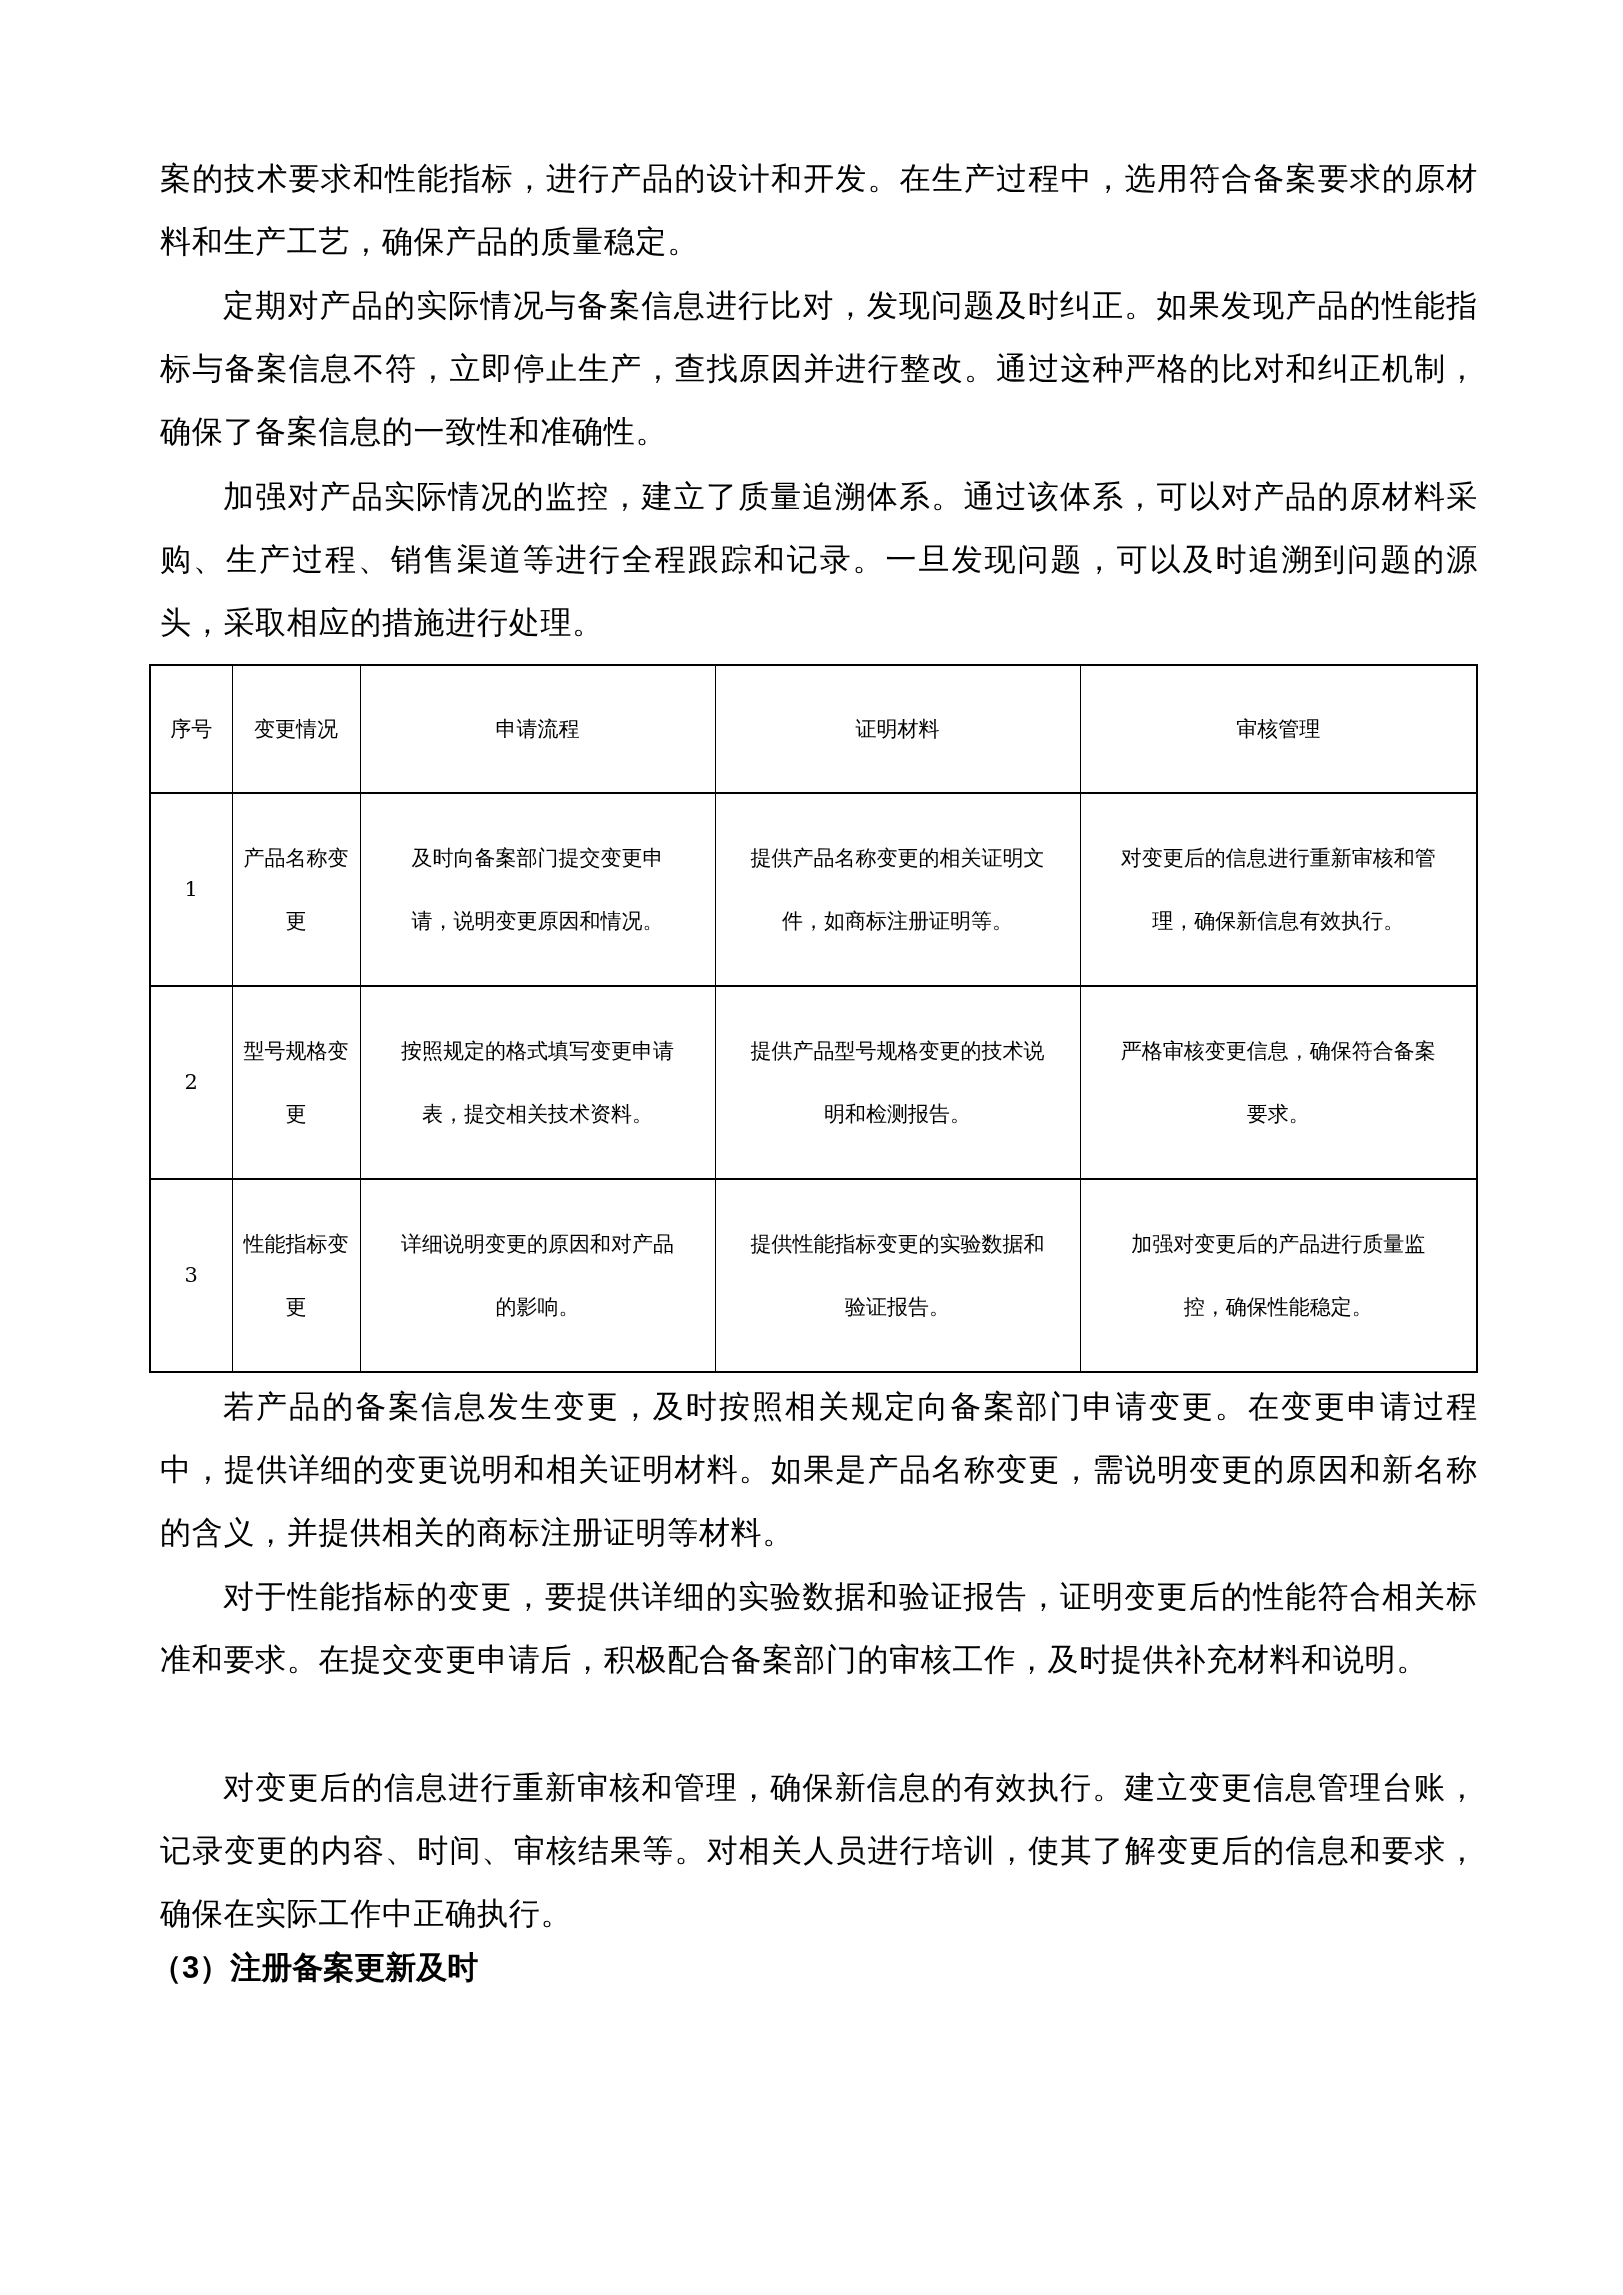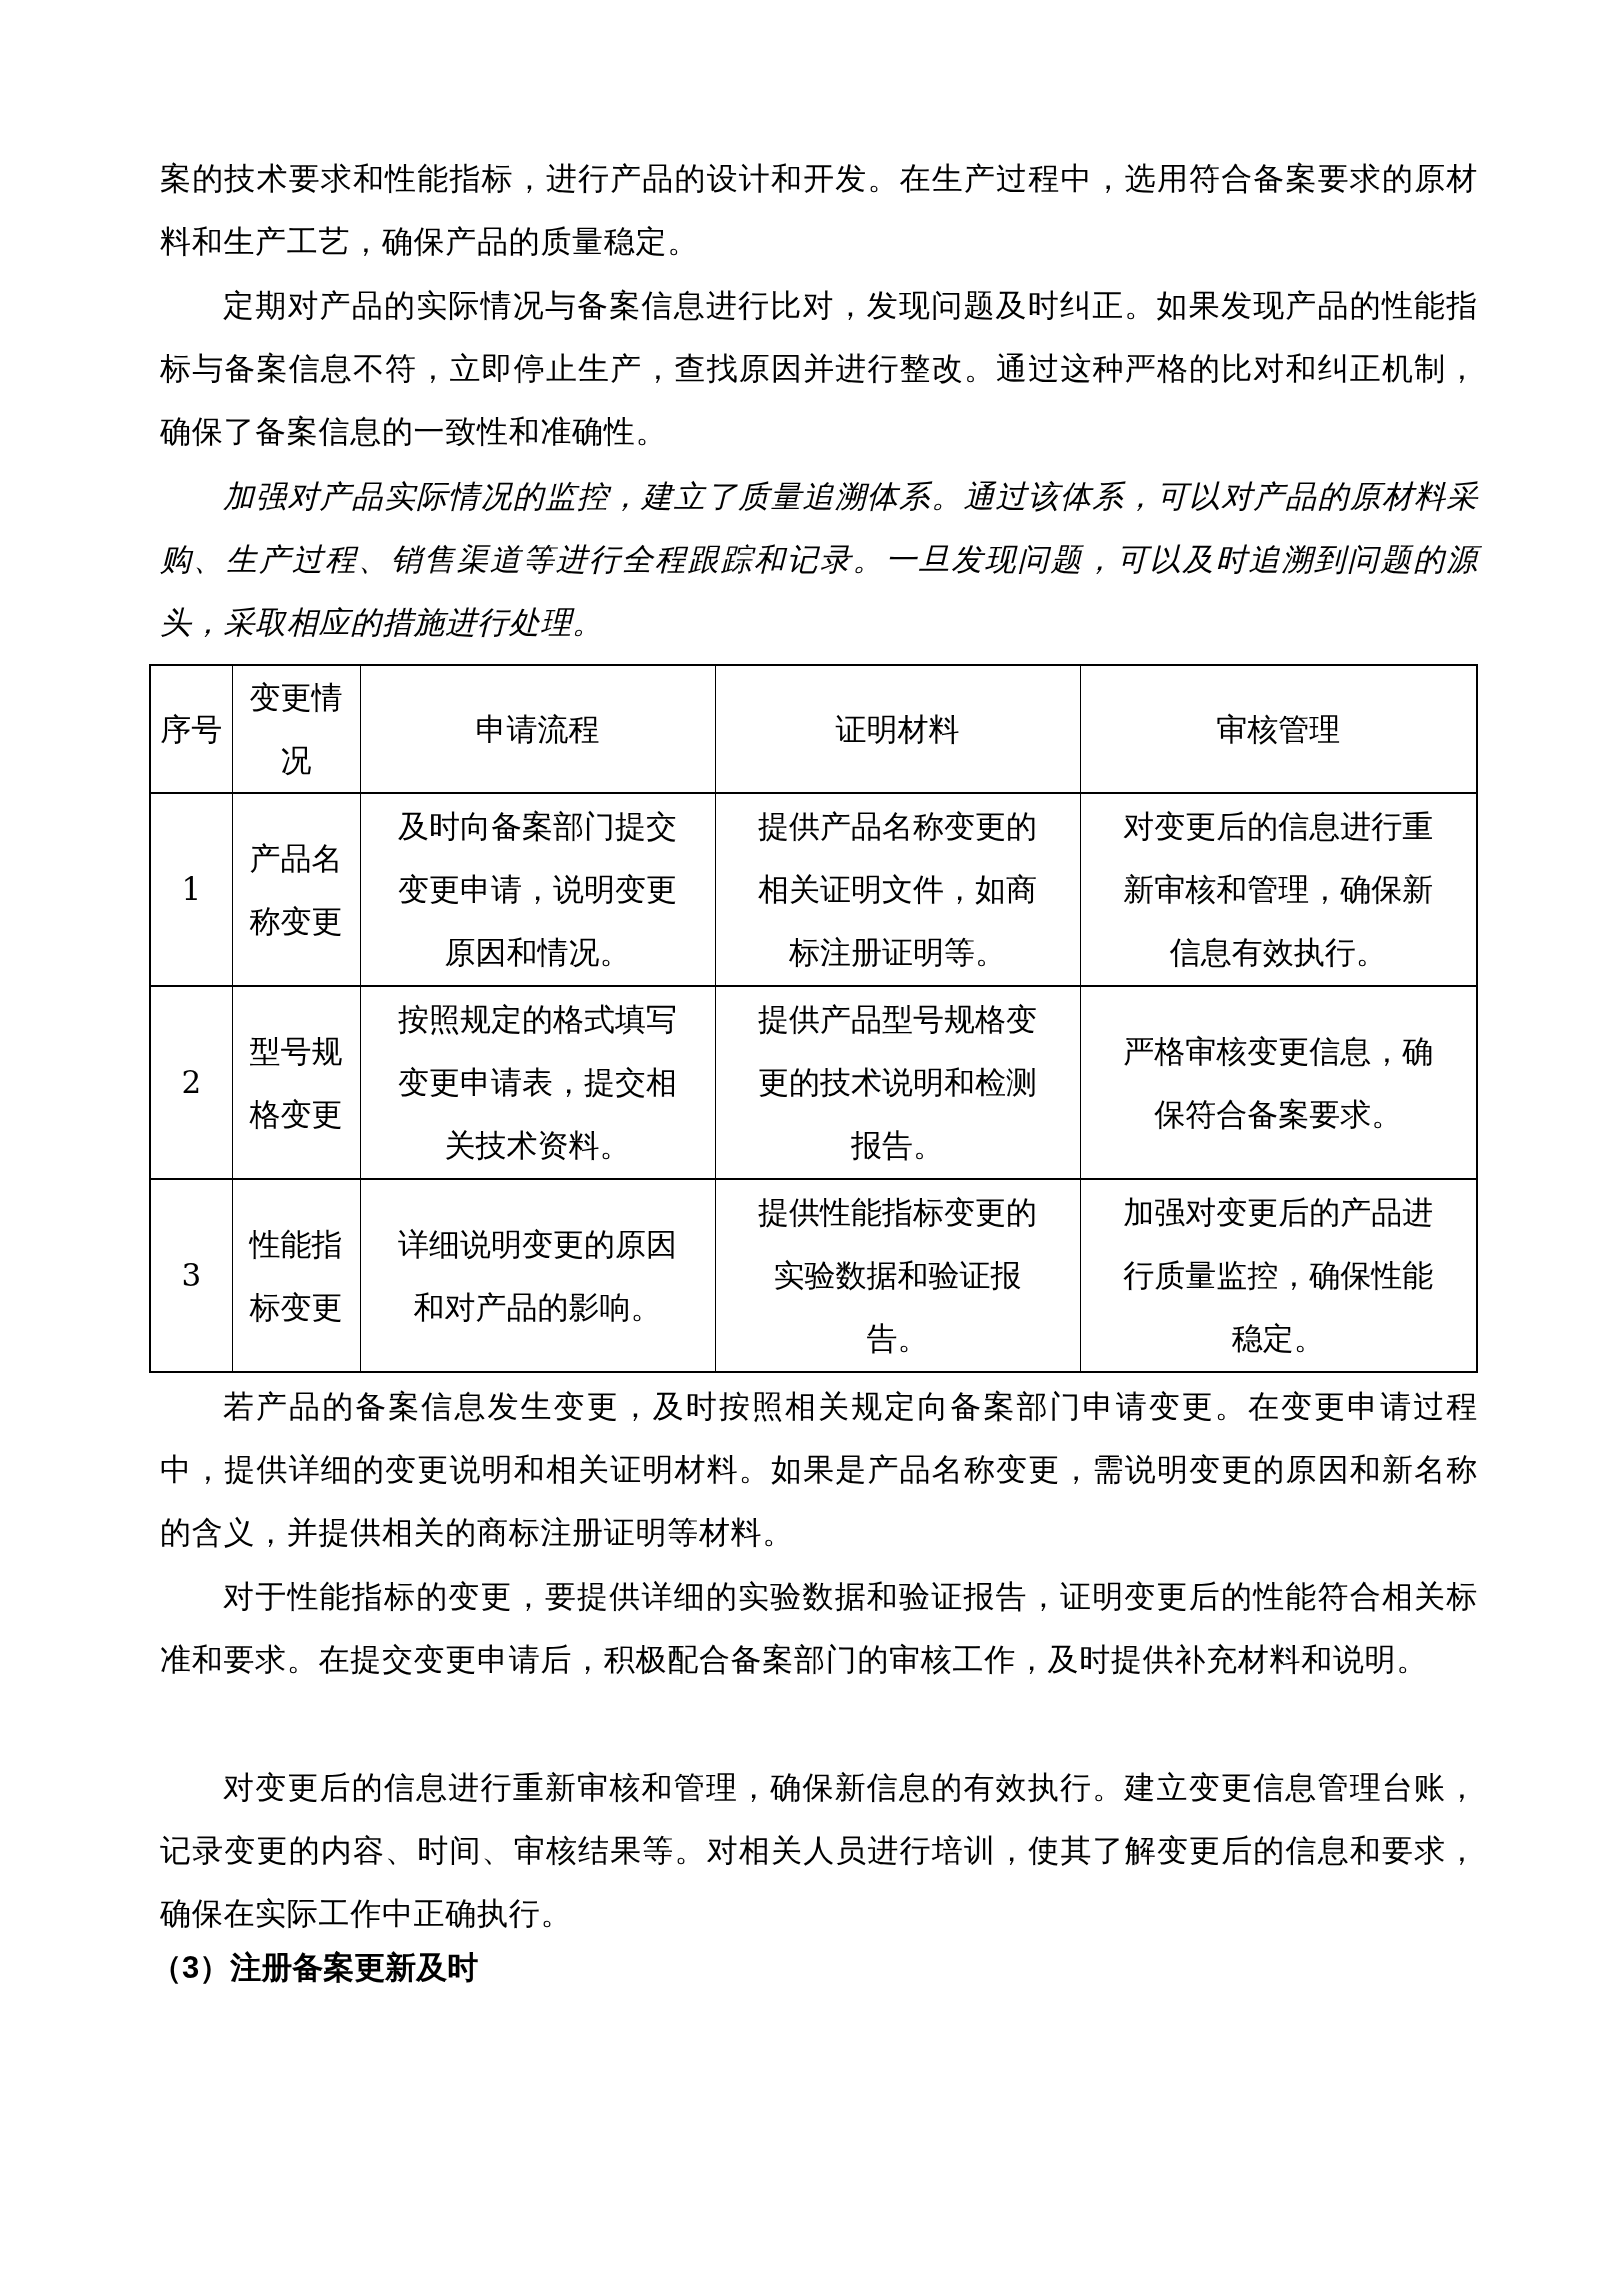--- a/index.html
+++ b/index.html
@@ -3,41 +3,41 @@
 <meta charset="utf-8">
 <style>
   html, body { margin: 0; padding: 0; background: #ffffff; }
   body { width: 1623px; height: 2295px; position: relative; overflow: hidden;
          font-family: "DejaVu Serif", "Liberation Serif", serif; color: #000; }
   .page { position: absolute; left: 154px; top: 0; width: 1318px; }
   .para { position: absolute; left: 0; width: 1318px; font-size: 31px;
           line-height: 63px; text-align: justify; letter-spacing: 0.7px; margin: 6px; }
   .indent { text-indent: 63px; }
   table.grid { position: absolute; left: 149px; top: 664px; width: 1326px;
-               border-collapse: collapse; table-layout: fixed; font-size: 31px; }
+               border-collapse: collapse; table-layout: fixed; font-size: 21px; }
   table.grid td { border: 0.7px solid #000; text-align: center; vertical-align: middle;
                   line-height: 63px; padding: 0 32px; }
   table.grid tr.hdr td { height: 126px; }
   table.grid tr.row td { height: 191px; }
   table.grid .outer-top td { border-top: 2.6px solid #000; }
   table.grid tr.rowsep td { border-top: 2.6px solid #000; }
   table.grid tr.last td { border-bottom: 2.6px solid #000; }
   table.grid td.first { border-left: 2.6px solid #000; }
   table.grid td.lastc { border-right: 2.6px solid #000; margin-top: 36px; }
   table.grid td.tight { padding: 0 6.5px; }
   .heading { position: absolute; left: 151px; top: 1936px; font-size: 31px;
              font-weight: bold; line-height: 63px; font-family: Liberation Sans, sans-serif; }
 </style>
 </head>
 <body>
 
 <div class="page">
   <p class="para" style="top:141px;">案的技术要求和性能指标，进行产品的设计和开发。在生产过程中，选用符合备案要求的原材料和生产工艺，确保产品的质量稳定。</p>
   <p class="para indent" style="top:268px;">定期对产品的实际情况与备案信息进行比对，发现问题及时纠正。如果发现产品的性能指标与备案信息不符，立即停止生产，查找原因并进行整改。通过这种严格的比对和纠正机制，确保了备案信息的一致性和准确性。</p>
-  <p class="para indent" style="top:459px;font-style:italic;">加强对产品实际情况的监控，建立了质量追溯体系。通过该体系，可以对产品的原材料采购、生产过程、销售渠道等进行全程跟踪和记录。一旦发现问题，可以及时追溯到问题的源头，采取相应的措施进行处理。</p>
+  <p class="para indent" style="top:459px;">加强对产品实际情况的监控，建立了质量追溯体系。通过该体系，可以对产品的原材料采购、生产过程、销售渠道等进行全程跟踪和记录。一旦发现问题，可以及时追溯到问题的源头，采取相应的措施进行处理。</p>
 </div>
 
 <table class="grid">
   <colgroup>
     <col style="width:82px">
     <col style="width:128px">
     <col style="width:355px">
     <col style="width:365px">
     <col style="width:397px">
   </colgroup>

